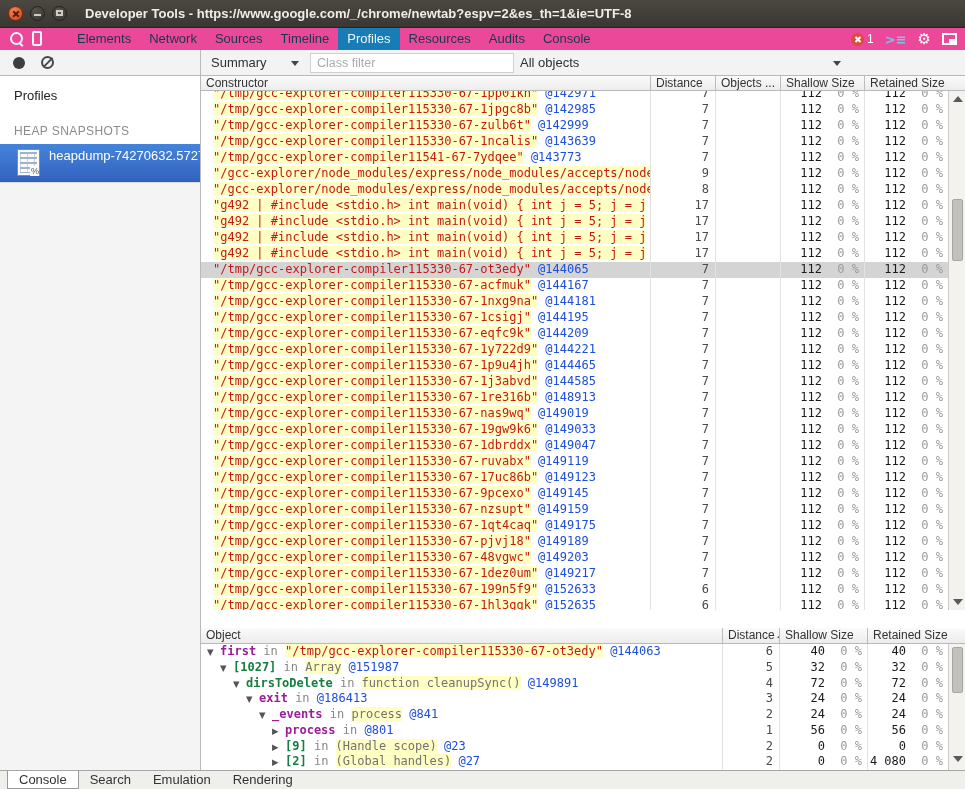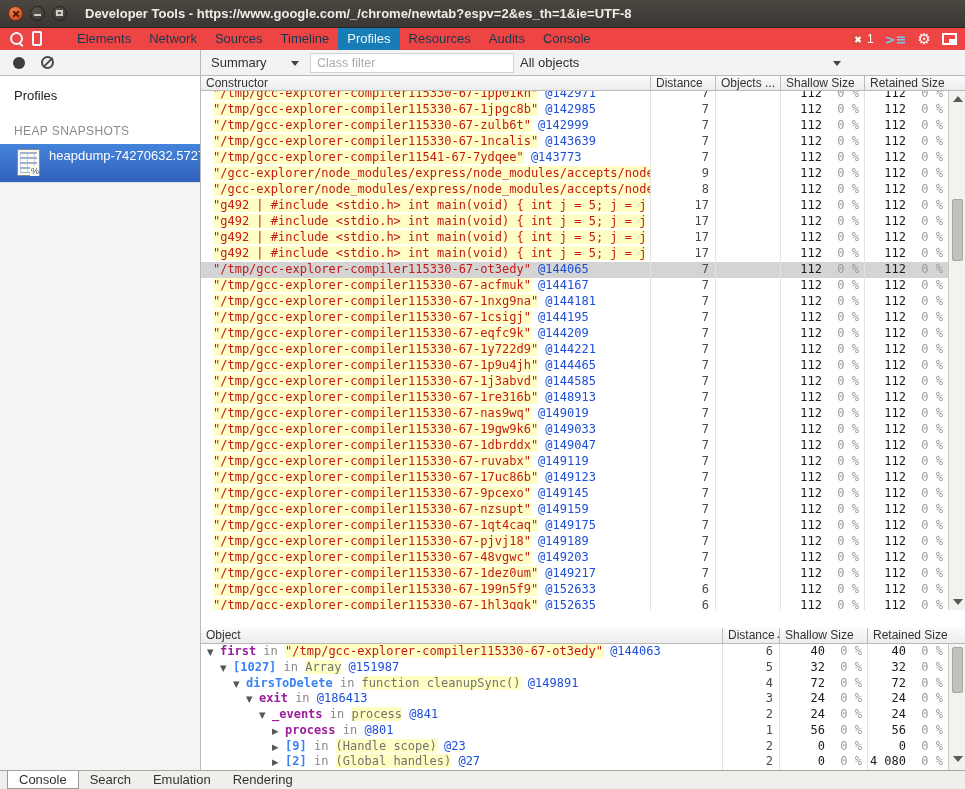--- a/index.html
+++ b/index.html
@@ -15,21 +15,21 @@
   .winbtn.close{background:radial-gradient(circle at 35% 30%,#f28457,#d14314);border:1px solid #7e2a0b}
   .winbtn.close::before,.winbtn.close::after{content:"";position:absolute;left:6px;top:3px;width:2px;height:8px;background:#5b1d07}
   .winbtn.close::before{transform:rotate(45deg)}
   .winbtn.close::after{transform:rotate(-45deg)}
   .winbtn.minmax{background:radial-gradient(circle at 35% 30%,#57534c,#393631);border:1px solid #23211e}
   .winbtn.min::before{content:"";position:absolute;left:3px;top:7px;width:7px;height:2px;background:#cfcbc4}
   .winbtn.max::before{content:"";position:absolute;left:3px;top:3px;width:7px;height:6px;border:2px solid #cfcbc4;box-sizing:border-box}
   .title-text{color:#f0ede7;font-size:13px;font-weight:bold;margin-left:18px;white-space:nowrap}
 
   
-  .tabbar{position:absolute;left:0;top:28px;width:965px;height:22px;background:#ef4444;
+  .tabbar{position:absolute;left:0;top:28px;width:965px;height:22px;background:#ec4899;
           display:flex;align-items:center}
   .search-icon{position:absolute;left:10px;top:4px;width:9px;height:9px;border:2px solid #e9f6fc;border-radius:50%}
   .search-icon::after{content:"";position:absolute;left:8px;top:8px;width:2px;height:5px;background:#e9f6fc;transform:rotate(-45deg)}
   .device-icon{position:absolute;left:32px;top:3px;width:10px;height:15px;border:2px solid #e9f6fc;border-radius:2px;box-sizing:border-box}
   .tabs{display:flex;margin-left:68px;height:22px}
   .tab{padding:0 9px;line-height:22px;font-size:13px;color:#16384e;cursor:default;white-space:nowrap}
   .tab.selected{background:#187db7;color:#eef7fc}
   .right-icons{position:absolute;right:8px;top:0;height:22px;display:flex;align-items:center;gap:11px}
   .error-badge{display:flex;align-items:center;gap:3px}
   .error-circle{width:13px;height:13px;border-radius:50%;background:#da4b40;position:relative}
@@ -108,21 +108,21 @@
   .rrow .cell{box-sizing:border-box;flex:none;overflow:hidden}
   .r-object{width:521px}
   .r-dist{width:57px;text-align:right;padding-right:6px;color:#4a4a4a;border-left:1px solid #e3e3e3}
   .r-size{display:flex;border-left:1px solid #e3e3e3}
   .r-shallow{width:88px}.r-retained{width:81px}
   .r-size .num{flex:1;text-align:right;color:#1a1a1a}
   .r-size .pct{width:37px;text-align:right;padding-right:5px;color:#9b9b9b}
   .tri{display:inline-block;width:13px;color:#555;font-family:"DejaVu Sans",sans-serif;font-size:8.5px}
   .pname{font-weight:bold}
   .pname.purple{color:#9b1d9b}
-  .pname.blue{color:#3b82f6}
+  .pname.blue{color:#15803d}
   .inlbl{color:#888}
   .obj{background:#ffffc4;color:#737373}
   .obj.string{color:#c41a16}
 
   
   .vscroll{position:absolute;width:17px;background:#f4f2ef;border-left:1px solid #ccc9c6;box-sizing:border-box}
   .sb-up,.sb-down{position:absolute;left:4px;width:0;height:0;border-left:5px solid transparent;border-right:5px solid transparent}
   .sb-up{border-bottom:6px solid #595959}
   .sb-down{border-top:6px solid #595959}
   .sb-thumb{position:absolute;left:3px;width:11px;background:#c3c1bc;border:1px solid #a8a6a1;border-radius:2px;box-sizing:border-box}

